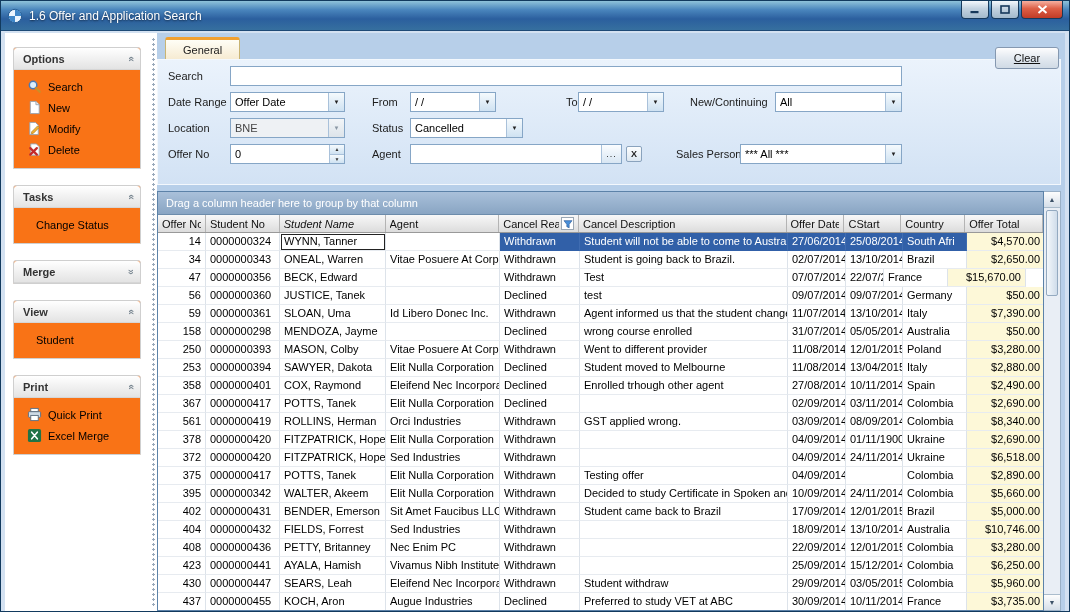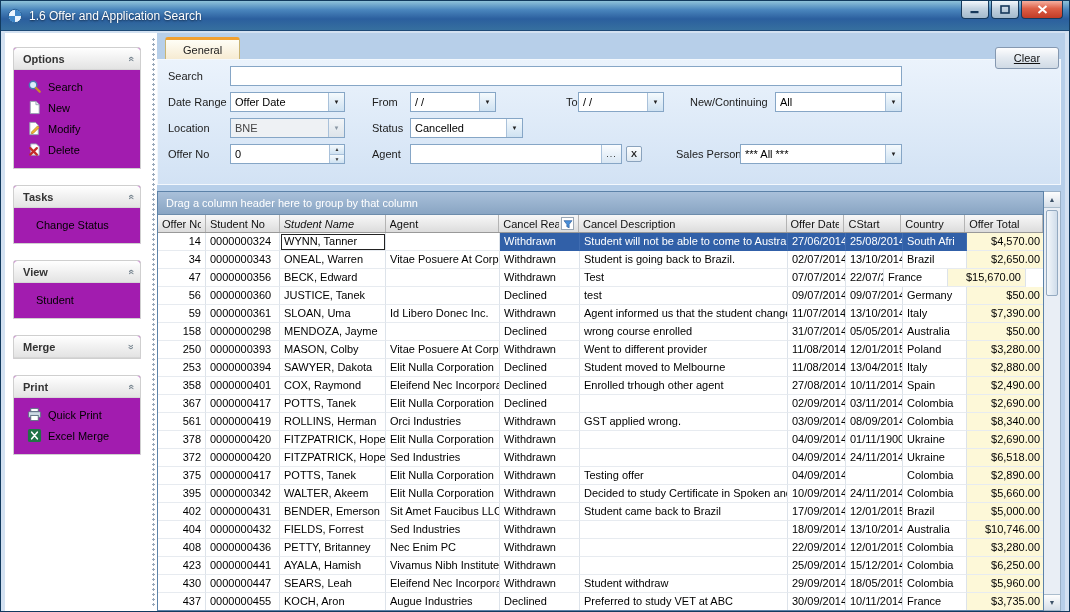--- a/index.html
+++ b/index.html
@@ -26,21 +26,21 @@
   .app-body { flex: 1; display: flex; min-height: 0; padding: 2px 4px 0 4px; background: #d3e1f1; }
   .sidebar { flex: 0 0 144px; background: #fff; padding: 14px 8px 0 8px; overflow: hidden; }
   .splitter { flex: 0 0 8px; background: #fff; position: relative; cursor: col-resize; }
   .splitter::before { content: ""; position: absolute; left: 3px; top: 4px; bottom: 4px; width: 3px;
     background-image: radial-gradient(circle, #98a8ba 1px, transparent 1.3px);
     background-size: 3px 5px; background-repeat: repeat-y; }
   .main { flex: 1; min-width: 0; display: flex; flex-direction: column;
     background: #b7cfe9; padding-right: 4px; position: relative; }
 
   
-  .sb-panel { border: 1px solid #cfcfcf; border-radius: 3px 3px 0 0; margin-bottom: 16px; background: #a21caf; }
+  .sb-panel { border: 1px solid #cfcfcf; border-radius: 3px 3px 0 0; margin-bottom: 16px; background: #f97316; }
   .sb-head { height: 22px; display: flex; align-items: center; padding: 0 6px 0 9px;
     background: linear-gradient(#ffffff,#e3e3e3); border-bottom: 1px solid #d6d6d6;
     border-radius: 3px 3px 0 0; font-weight: bold; color: #333; cursor: pointer; }
   .sb-chev { margin-left: auto; color: #76848f; font-size: 10px; display: inline-block;
     transform: rotate(90deg); line-height: 1; }
   .sb-chev.down { transform: rotate(-90deg); }
   .sb-items { padding: 6px 0 8px 0; }
   .sb-item { height: 21px; display: flex; align-items: center; gap: 6px; padding-left: 13px;
     color: #000; cursor: pointer; white-space: nowrap; }
   .sb-item.noicon { padding-left: 22px; }
@@ -201,33 +201,33 @@
             <span class="sb-chev">«</span>
           </div>
           <div class="sb-items">
             <div class="sb-item noicon">
               <span>Change Status</span>
             </div>
           </div>
         </div>
         <div class="sb-panel">
           <div class="sb-head">
+            <span>Merge</span>
+            <span class="sb-chev down">«</span>
+          </div>
+        </div>
+        <div class="sb-panel">
+          <div class="sb-head">
             <span>View</span>
             <span class="sb-chev">«</span>
           </div>
           <div class="sb-items">
             <div class="sb-item noicon">
               <span>Student</span>
             </div>
-          </div>
-        </div>
-        <div class="sb-panel">
-          <div class="sb-head">
-            <span>Merge</span>
-            <span class="sb-chev down">«</span>
           </div>
         </div>
         <div class="sb-panel">
           <div class="sb-head">
             <span>Print</span>
             <span class="sb-chev">«</span>
           </div>
           <div class="sb-items">
             <div class="sb-item">
               <span class="icn">
@@ -590,21 +590,21 @@
                 <div class="gcell money" style="width: 78px;">$6,250.00</div>
               </div>
               <div class="grow">
                 <div class="gcell num" style="width: 48px;">430</div>
                 <div class="gcell" style="width: 74px;">0000000447</div>
                 <div class="gcell" style="width: 106px;">SEARS, Leah</div>
                 <div class="gcell" style="width: 114px;">Eleifend Nec Incorpora</div>
                 <div class="gcell" style="width: 80px;">Withdrawn</div>
                 <div class="gcell" style="width: 208px;">Student withdraw</div>
                 <div class="gcell" style="width: 58px;">29/09/2014</div>
-                <div class="gcell" style="width: 57px;">18/05/2015</div>
+                <div class="gcell" style="width: 57px;">03/05/2015</div>
                 <div class="gcell" style="width: 64px;">Colombia</div>
                 <div class="gcell money" style="width: 78px;">$5,960.00</div>
               </div>
               <div class="grow">
                 <div class="gcell num" style="width: 48px;">437</div>
                 <div class="gcell" style="width: 74px;">0000000455</div>
                 <div class="gcell" style="width: 106px;">KOCH, Aron</div>
                 <div class="gcell" style="width: 114px;">Augue Industries</div>
                 <div class="gcell" style="width: 80px;">Declined</div>
                 <div class="gcell" style="width: 208px;">Preferred to study VET at ABC</div>

